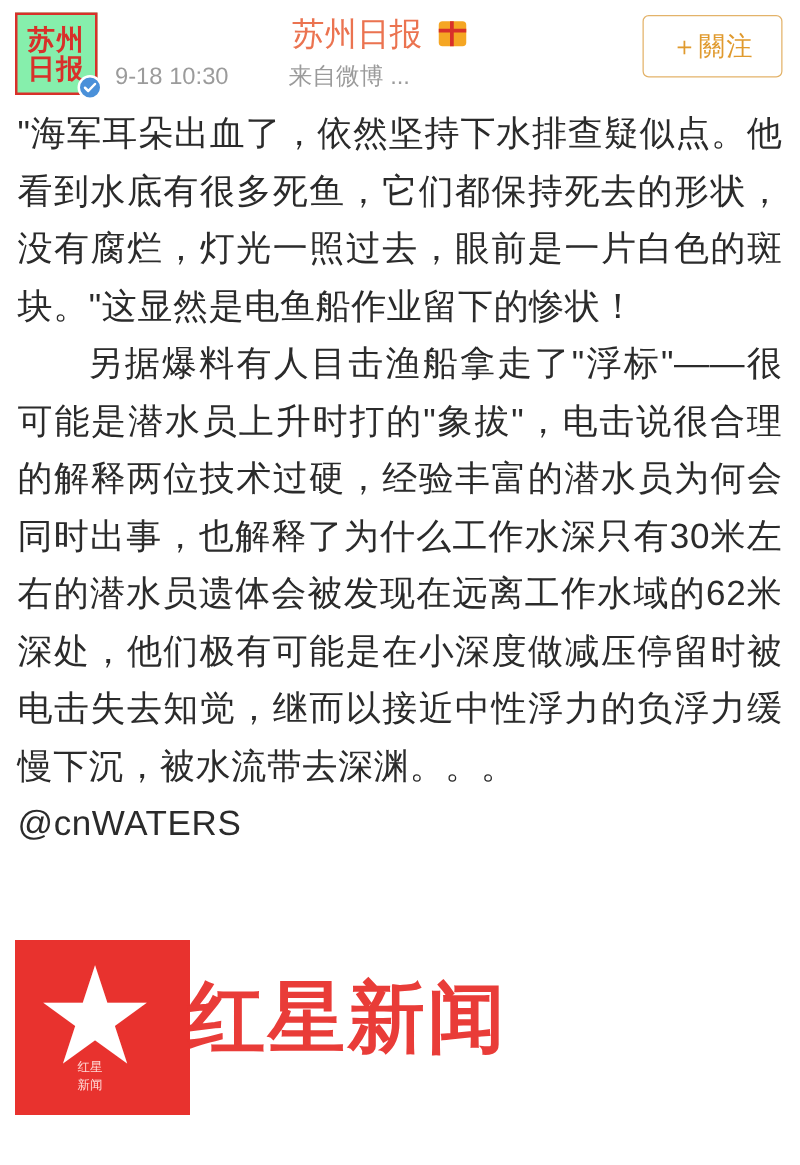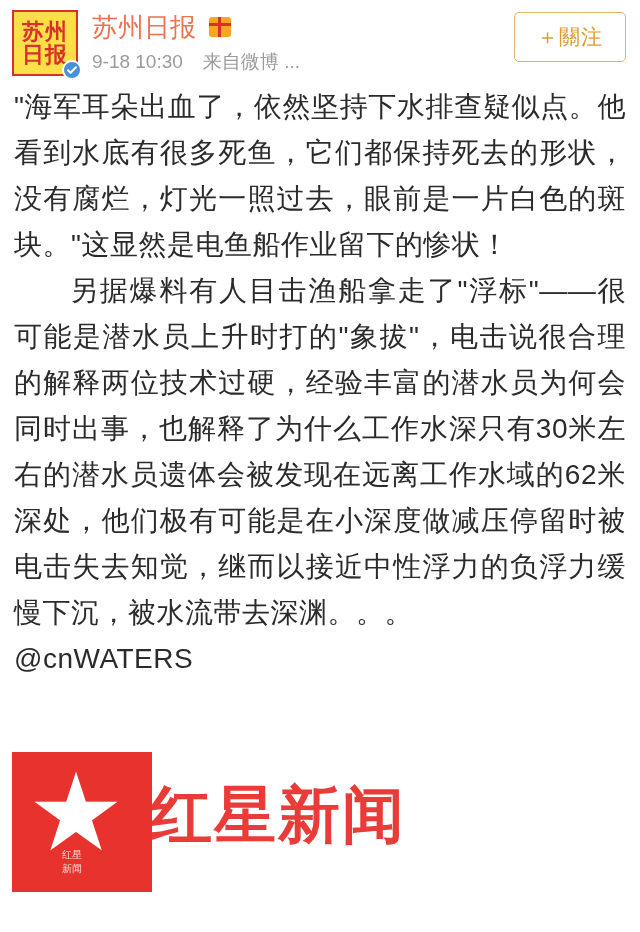--- a/index.html
+++ b/index.html
@@ -31,21 +31,21 @@
     position: relative;
     width: 68px;
     height: 68px;
     flex: 0 0 68px;
   }
   .avatar {
     width: 66px;
     height: 66px;
     border: 2px solid #d8302a;
     box-sizing: border-box;
-    background: #fde047;
+    background: #86efac;
     display: flex;
     flex-direction: column;
     align-items: center;
     justify-content: center;
     color: #d8302a;
     font-family: "Liberation Serif", serif;
     font-weight: bold;
     line-height: 1.05;
     font-size: 22px;
     letter-spacing: 1px;
@@ -71,20 +71,21 @@
   .head-text {
     margin-left: 12px;
     padding-top: 2px;
     flex: 1 1 auto;
     min-width: 0;
   }
   .nickname-row {
     display: flex;
     align-items: center;
     gap: 13px;
+    justify-content: center;
   }
   .nickname {
     color: #eb7350;
     font-size: 26px;
     line-height: 30px;
     font-family: "Liberation Sans", sans-serif;
   }
   .gift-icon {
     width: 22px;
     height: 20px;
@@ -106,21 +107,21 @@
     position: absolute;
     top: 0; bottom: 0;
     left: 9px;
     width: 3px;
     background: #d8302a;
   }
   .meta-row {
     margin-top: 9px;
     display: flex;
     align-items: baseline;
-    gap: 0;
+    gap: 28px;
     color: #9b9b9b;
     font-size: 19px;
     line-height: 22px;
     white-space: nowrap;
   }
   .meta-source { color: #9b9b9b; margin-left: 20px; }
 
   .follow-btn {
     flex: 0 0 auto;
     margin-top: 2px;

